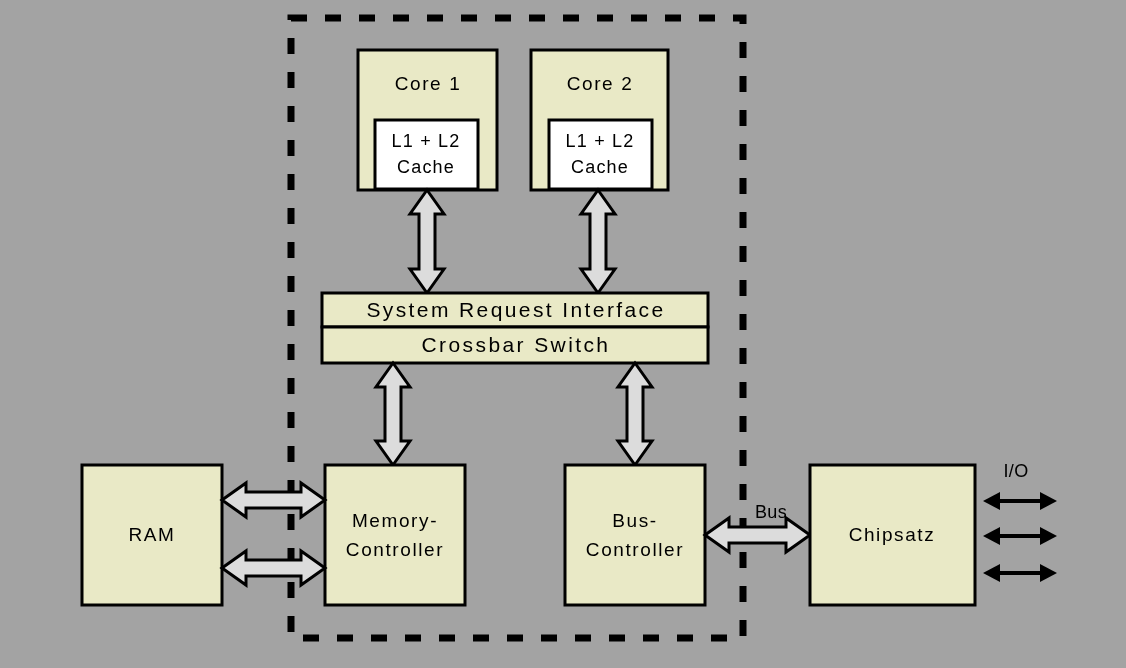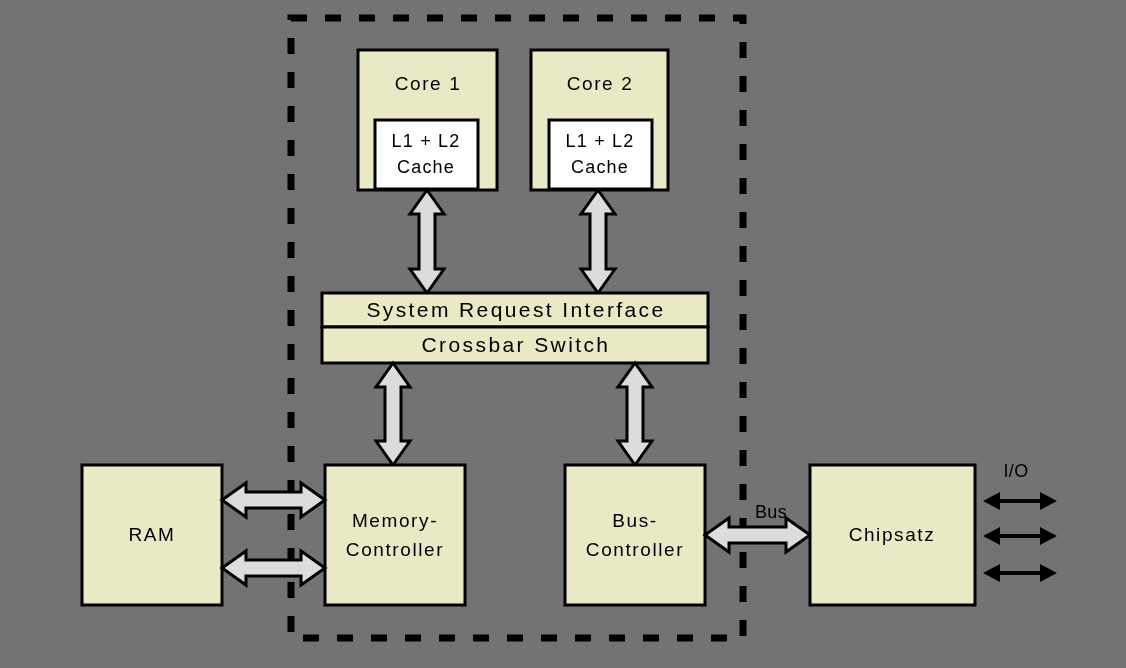--- a/index.html
+++ b/index.html
@@ -7,21 +7,21 @@
     padding: 0;
     background: #ffffff;
   }
   body {
     font-family: "Liberation Sans", sans-serif;
   }
   #diagram-root {
     position: relative;
     width: 1126px;
     height: 668px;
-    background: #737373;
+    background: #a3a3a3;
     overflow: hidden;
   }
   svg#cpu-diagram {
     display: block;
     width: 1126px;
     height: 668px;
   }
   .box-rect {
     stroke: #000000;
     stroke-width: 3;

